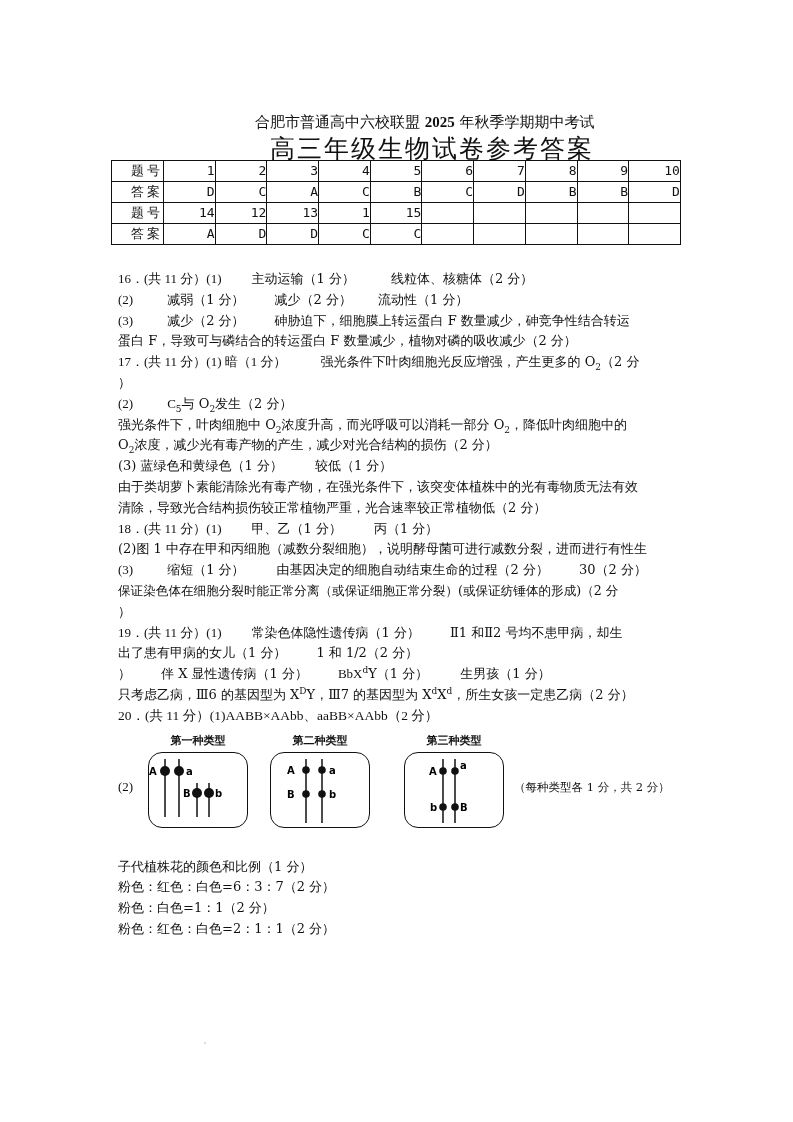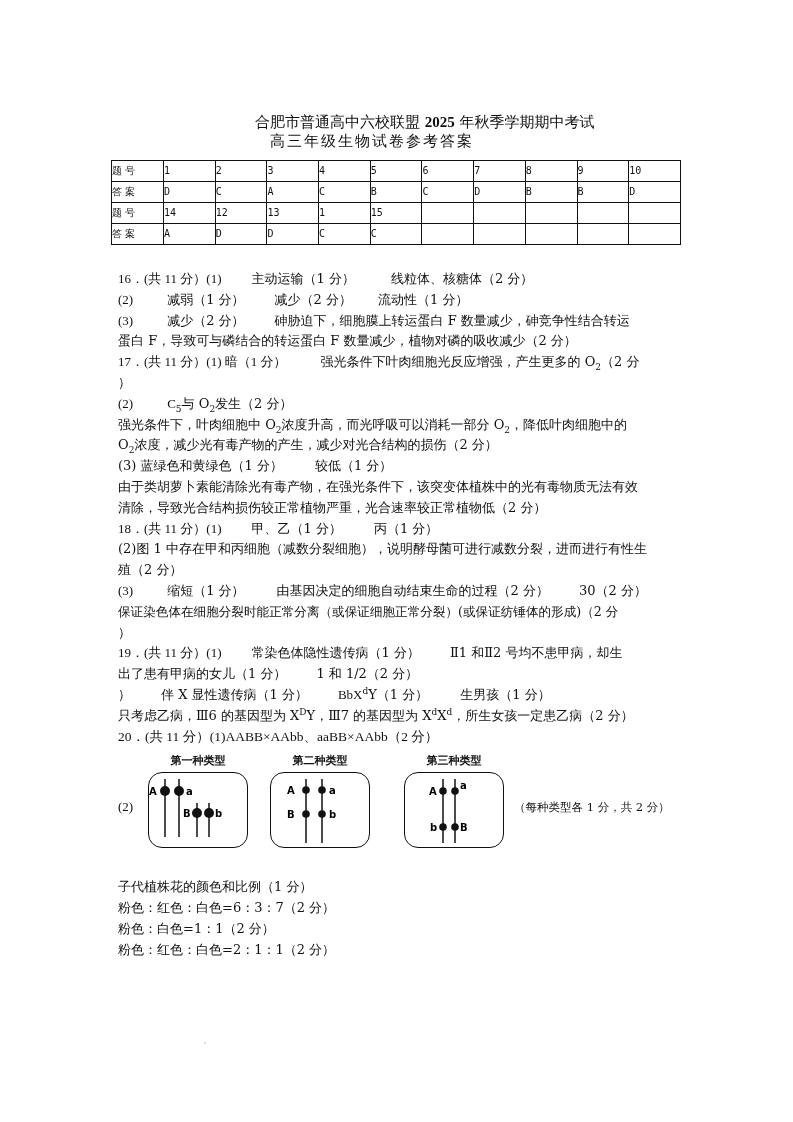--- a/index.html
+++ b/index.html
@@ -1,24 +1,24 @@
 <!DOCTYPE html>
 <html><head>
 <meta charset="utf-8">
 <style>
   html, body { margin: 0; padding: 0; background: #ffffff; }
   body { width: 793px; height: 1122px; position: relative; overflow: hidden;
          font-family: "DejaVu Serif", "Liberation Serif", serif; color: #111; }
   .page { position: absolute; left: 0; top: 16px; width: 773px; height: 1122px; padding-left: 29px; }
   .title1 { position: absolute; left: 255px; top: 97px; font-size: 15px; letter-spacing: 0px; white-space: nowrap; }
   .title1 b { font-family: "Liberation Serif", serif; }
-  .title2 { position: absolute; left: 270px; top: 116px; font-size: 15px; letter-spacing: 2px; white-space: nowrap; }
+  .title2 { position: absolute; left: 270px; top: 116px; font-size: 25px; letter-spacing: 2px; white-space: nowrap; }
   table.ans { position: absolute; left: 111px; top: 144px; border-collapse: collapse; table-layout: fixed; width: 569px; }
-  table.ans td { border: 1px solid #111; height: 20px; padding: 0; text-align: left;
-                 font-family: "DejaVu Sans Mono", "Liberation Mono", monospace; font-size: 10px; line-height: 20px; }
+  table.ans td { border: 1px solid #111; height: 20px; padding: 0; text-align: right;
+                 font-family: "DejaVu Sans Mono", "Liberation Mono", monospace; font-size: 13px; line-height: 20px; }
   table.ans td.h { font-family: "DejaVu Serif", serif; letter-spacing: 3px; }
   .body { position: absolute; left: 118px; top: 253px; width: 570px; font-size: 13px; line-height: 20.8px; }
   .ln { white-space: nowrap; height: 20.8px; }
   .num { font-family: "Liberation Serif", serif; }
   .gap { display: inline-block; }
   sub, sup { font-size: 9px; line-height: 0; }
   .diagram-row { position: relative; height: 112px; }
   .dlabel { position: absolute; left: 0; top: 44px; font-family: "Liberation Serif", serif; font-size: 13px; }
   .box-wrap { position: absolute; top: 0; }
   .box-title { font-family: "DejaVu Sans", sans-serif; font-size: 11px; font-weight: bold; text-align: center; height: 16px; line-height: 16px; }
@@ -129,21 +129,20 @@
     <div class="ln">
       <span>(3) 蓝绿色和黄绿色（1 分）</span><span class="gap" style="width:32px"></span><span>较低（1 分）</span>
     </div>
     <div class="ln">由于类胡萝卜素能清除光有毒产物，在强光条件下，该突变体植株中的光有毒物质无法有效</div>
     <div class="ln">清除，导致光合结构损伤较正常植物严重，光合速率较正常植物低（2 分）</div>
 
     <div class="ln">
       <span class="num">18．(共 11 分）(1)</span><span class="gap" style="width:30px"></span><span>甲、乙（1 分）</span><span class="gap" style="width:32px"></span><span>丙（1 分）</span>
     </div>
     <div class="ln">(2)图 1 中存在甲和丙细胞（减数分裂细胞），说明酵母菌可进行减数分裂，进而进行有性生</div>
-    <div class="ln">殖（2 分）</div>
     <div class="ln">
       <span class="num">(3)</span><span class="gap" style="width:34px"></span><span>缩短（1 分）</span><span class="gap" style="width:32px"></span><span>由基因决定的细胞自动结束生命的过程（2 分）</span><span class="gap" style="width:30px"></span><span>30（2 分）</span>
     </div>
     <div class="ln" style="font-size:12.6px">保证染色体在细胞分裂时能正常分离（或保证细胞正常分裂）(或保证纺锤体的形成)（2 分</div>
     <div class="ln">）</div>
 
     <div class="ln">
       <span class="num">19．(共 11 分）(1)</span><span class="gap" style="width:30px"></span><span>常染色体隐性遗传病（1 分）</span><span class="gap" style="width:30px"></span><span>Ⅱ1 和Ⅱ2 号均不患甲病，却生</span>
     </div>
     <div class="ln">

